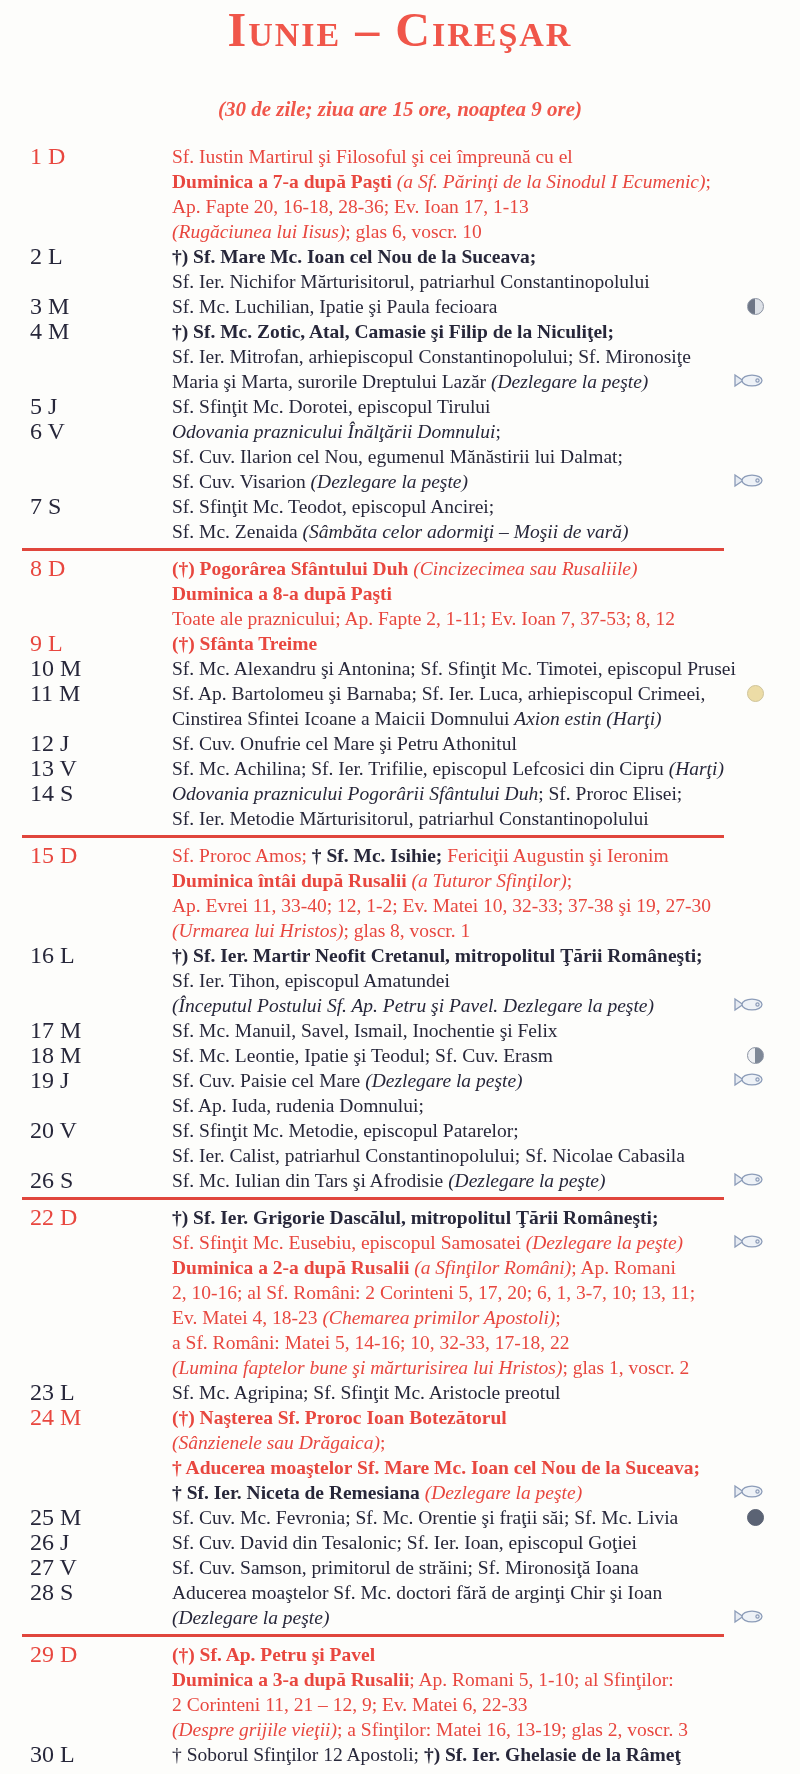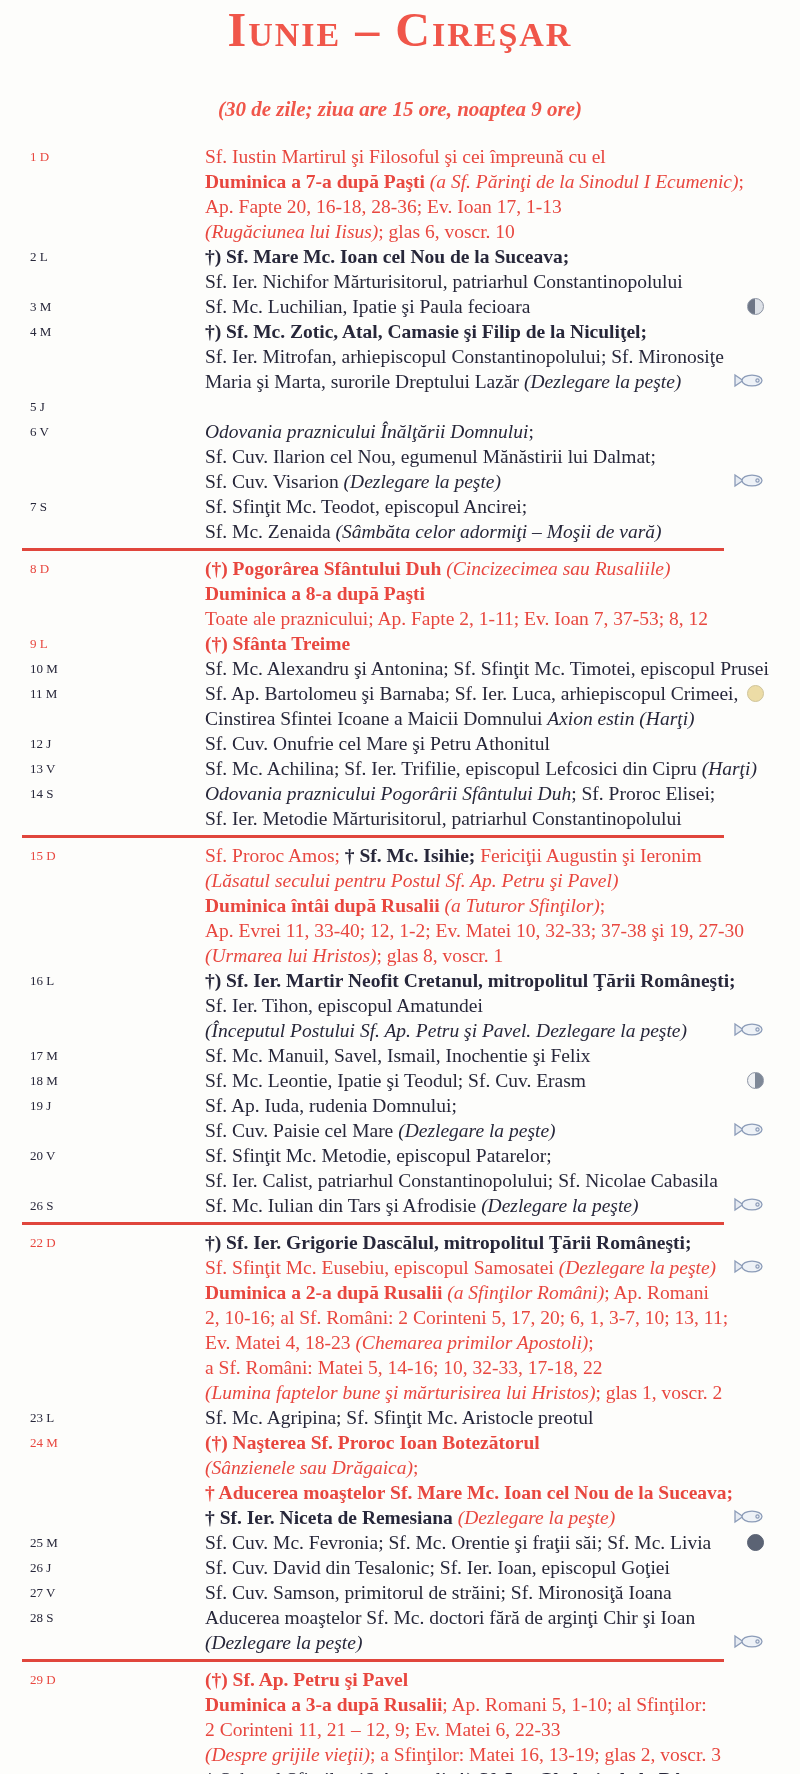--- a/index.html
+++ b/index.html
@@ -36,25 +36,25 @@
     line-height:26px;
     color:var(--title-red);
     margin-top:40px;
   }
   .entries{margin-top:22px;}
   .entry{display:flex;align-items:flex-start;}
   .date-col{
     width:172px;
     padding-left:30px;
     box-sizing:border-box;
-    font-size:13px;
+    font-size:24px;
     line-height:25px;
     white-space:nowrap;
   }
-  .lines{flex:1;min-width:0;margin-left:33px;}
+  .lines{flex:1;min-width:0;}
   .line{
     position:relative;
     font-size:19.5px;
     line-height:25px;
     padding-right:78px;
     white-space:nowrap;
   }
   .red{color:var(--red);}
   .bold{font-weight:bold;text-align:right;}
   .italic{font-style:italic;}
@@ -117,20 +117,23 @@
               <svg class="fish-svg" width="30" height="15" viewBox="0 0 30 15">
                 <polygon points="1,2 9,7.5 1,13" fill="#e7ecf3" stroke="#8c9cb8" stroke-width="1.3"></polygon>
                 <ellipse cx="18" cy="7.5" rx="10" ry="5.4" fill="#eef2f7" stroke="#8c9cb8" stroke-width="1.3"></ellipse>
                 <circle cx="23.5" cy="7.5" r="1.6" fill="none" stroke="#8c9cb8" stroke-width="1.2"></circle>
               </svg>
             </span></div>
         </div>
       </div>
       <div class="entry">
         <div class="date-col">5 J</div>
+        <div class="lines">
+          <div class="line"><span class="normal">Sf. Sfinţit Mc. Dorotei, episcopul Tirului</span></div>
+        </div>
       </div>
       <div class="entry">
         <div class="date-col">6 V</div>
         <div class="lines">
           <div class="line"><span class="italic">Odovania praznicului Înălţării Domnului</span><span class="normal">;</span></div>
           <div class="line"><span class="normal">Sf. Cuv. Ilarion cel Nou, egumenul Mănăstirii lui Dalmat;</span></div>
           <div class="line"><span class="normal">Sf. Cuv. Visarion </span><span class="italic">(Dezlegare la peşte)</span><span class="line-icon">
               <svg class="fish-svg" width="30" height="15" viewBox="0 0 30 15">
                 <polygon points="1,2 9,7.5 1,13" fill="#e7ecf3" stroke="#8c9cb8" stroke-width="1.3"></polygon>
                 <ellipse cx="18" cy="7.5" rx="10" ry="5.4" fill="#eef2f7" stroke="#8c9cb8" stroke-width="1.3"></ellipse>
@@ -191,21 +194,20 @@
         <div class="lines">
           <div class="line"><span class="italic">Odovania praznicului Pogorârii Sfântului Duh</span><span class="normal">; Sf. Proroc Elisei;</span></div>
           <div class="line"><span class="normal">Sf. Ier. Metodie Mărturisitorul, patriarhul Constantinopolului</span></div>
         </div>
       </div>
       <div class="sep"></div>
       <div class="entry">
         <div class="date-col red">15 D</div>
         <div class="lines">
           <div class="line"><span class="red normal">Sf. Proroc Amos; </span><span class="bold">† Sf. Mc. Isihie;</span><span class="red normal"> Fericiţii Augustin şi Ieronim</span></div>
-          <div class="line"><span class="red italic">(Lăsatul secului pentru Postul Sf. Ap. Petru şi Pavel)</span></div>
           <div class="line"><span class="red bold">Duminica întâi după Rusalii </span><span class="red italic">(a Tuturor Sfinţilor)</span><span class="red normal">;</span></div>
           <div class="line"><span class="red normal">Ap. Evrei 11, 33-40; 12, 1-2; Ev. Matei 10, 32-33; 37-38 şi 19, 27-30</span></div>
           <div class="line"><span class="red italic">(Urmarea lui Hristos)</span><span class="red normal">; glas 8, voscr. 1</span></div>
         </div>
       </div>
       <div class="entry">
         <div class="date-col">16 L</div>
         <div class="lines">
           <div class="line"><span class="bold">†) Sf. Ier. Martir Neofit Cretanul, mitropolitul Ţării Româneşti;</span></div>
           <div class="line"><span class="normal">Sf. Ier. Tihon, episcopul Amatundei</span></div>
@@ -226,28 +228,28 @@
       </div>
       <div class="entry">
         <div class="date-col">18 M</div>
         <div class="lines">
           <div class="line"><span class="normal">Sf. Mc. Leontie, Ipatie şi Teodul; Sf. Cuv. Erasm</span><span class="line-icon moon moon-first-quarter-icon"></span></div>
         </div>
       </div>
       <div class="entry">
         <div class="date-col">19 J</div>
         <div class="lines">
+          <div class="line"><span class="normal">Sf. Cuv. Paisie cel Mare </span><span class="italic">(Dezlegare la peşte)</span><span class="line-icon">
+              <svg class="fish-svg" width="30" height="15" viewBox="0 0 30 15">
+                <polygon points="1,2 9,7.5 1,13" fill="#e7ecf3" stroke="#8c9cb8" stroke-width="1.3"></polygon>
+                <ellipse cx="18" cy="7.5" rx="10" ry="5.4" fill="#eef2f7" stroke="#8c9cb8" stroke-width="1.3"></ellipse>
+                <circle cx="23.5" cy="7.5" r="1.6" fill="none" stroke="#8c9cb8" stroke-width="1.2"></circle>
+              </svg>
+            </span></div>
           <div class="line"><span class="normal">Sf. Ap. Iuda, rudenia Domnului;</span></div>
-          <div class="line"><span class="normal">Sf. Cuv. Paisie cel Mare </span><span class="italic">(Dezlegare la peşte)</span><span class="line-icon">
-              <svg class="fish-svg" width="30" height="15" viewBox="0 0 30 15">
-                <polygon points="1,2 9,7.5 1,13" fill="#e7ecf3" stroke="#8c9cb8" stroke-width="1.3"></polygon>
-                <ellipse cx="18" cy="7.5" rx="10" ry="5.4" fill="#eef2f7" stroke="#8c9cb8" stroke-width="1.3"></ellipse>
-                <circle cx="23.5" cy="7.5" r="1.6" fill="none" stroke="#8c9cb8" stroke-width="1.2"></circle>
-              </svg>
-            </span></div>
         </div>
       </div>
       <div class="entry">
         <div class="date-col">20 V</div>
         <div class="lines">
           <div class="line"><span class="normal">Sf. Sfinţit Mc. Metodie, episcopul Patarelor;</span></div>
           <div class="line"><span class="normal">Sf. Ier. Calist, patriarhul Constantinopolului; Sf. Nicolae Cabasila</span></div>
         </div>
       </div>
       <div class="entry">

